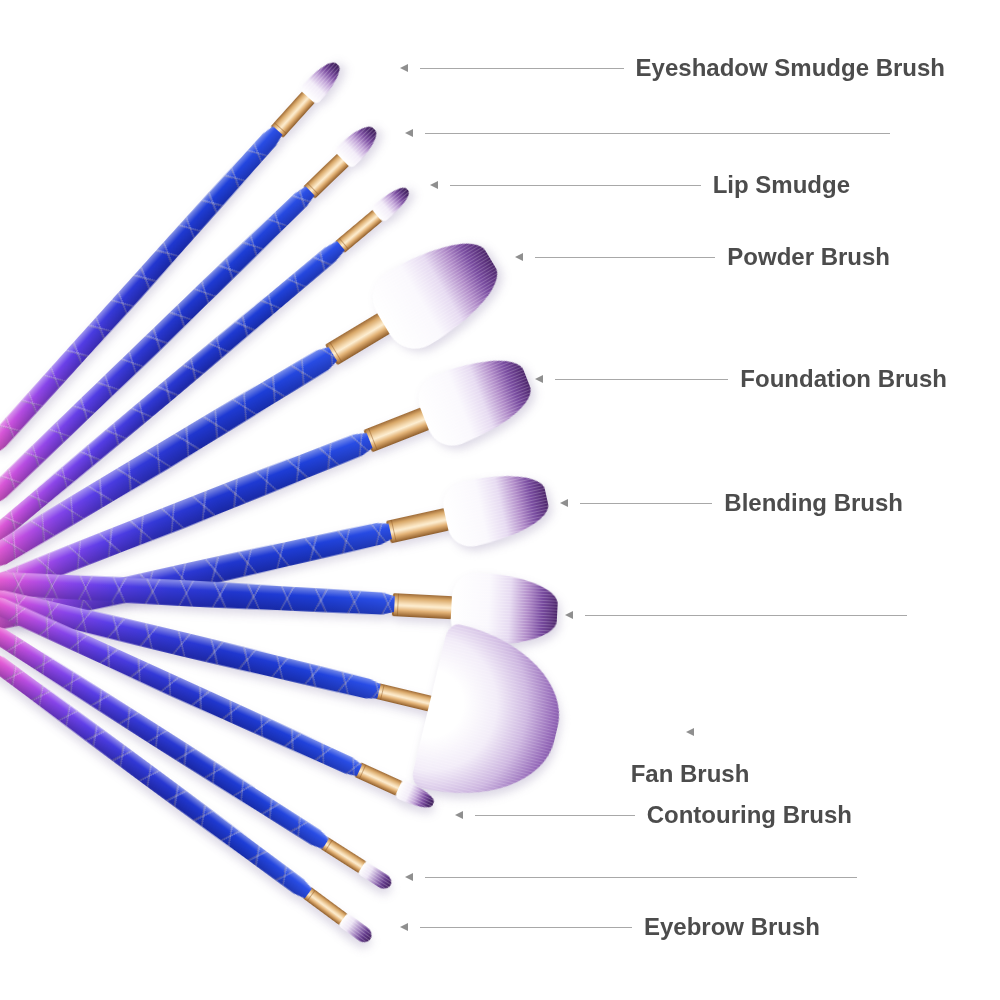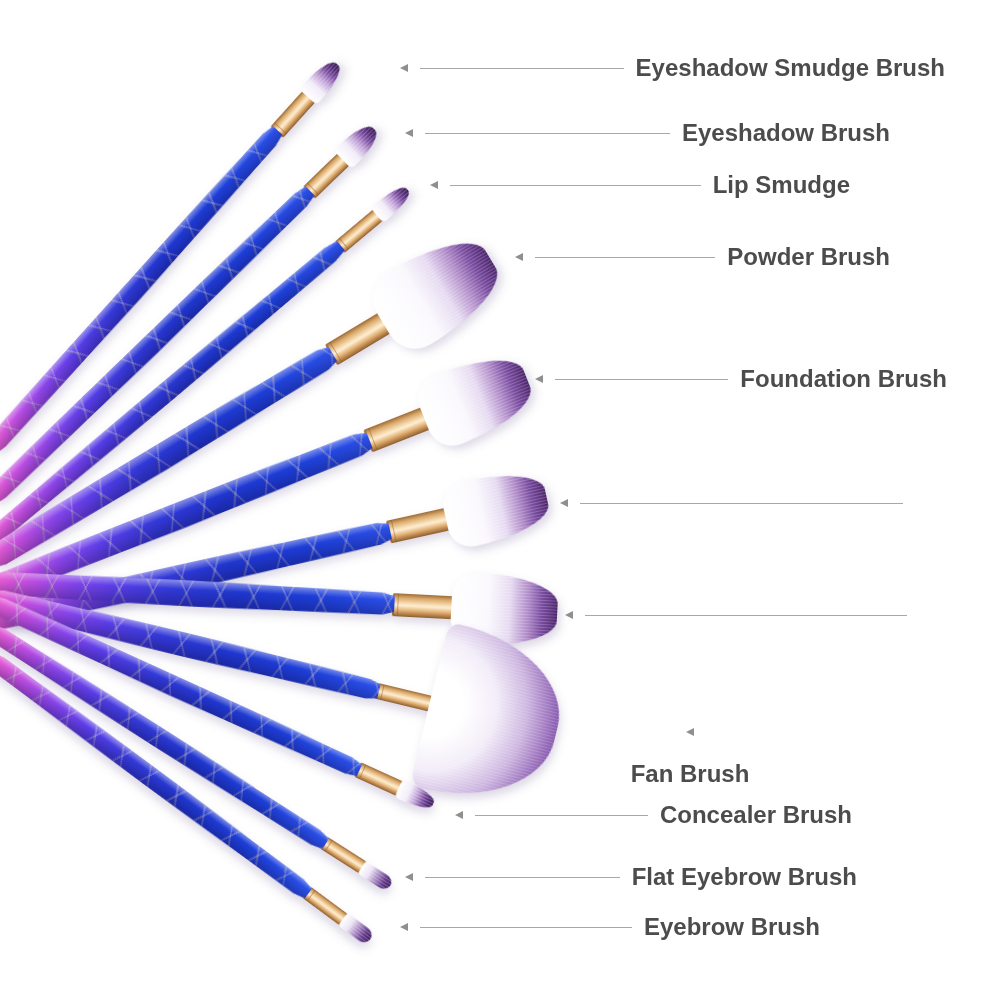--- a/index.html
+++ b/index.html
@@ -179,21 +179,20 @@
 
   <div class="annot" style="left:400px; top:52px; width:545px;">
     <span class="leader-arrow"></span>
     <span class="leader-line"></span>
     <span class="brush-label">Eyeshadow Smudge Brush</span>
   </div>
 
   <div class="annot" style="left:405px; top:117px; width:485px;">
     <span class="leader-arrow"></span>
     <span class="leader-line"></span>
-    <span class="brush-label">Eyeshadow Brush</span>
   </div>
 
   <div class="annot" style="left:430px; top:169px; width:420px;">
     <span class="leader-arrow"></span>
     <span class="leader-line"></span>
     <span class="brush-label">Lip Smudge</span>
   </div>
 
   <div class="annot" style="left:515px; top:241px; width:375px;">
     <span class="leader-arrow"></span>
@@ -203,43 +202,43 @@
 
   <div class="annot" style="left:535px; top:363px; width:412px;justify-content:flex-end;">
     <span class="leader-arrow"></span>
     <span class="leader-line"></span>
     <span class="brush-label">Foundation Brush</span>
   </div>
 
   <div class="annot" style="left:560px; top:487px; width:343px;">
     <span class="leader-arrow"></span>
     <span class="leader-line"></span>
+    <span class="brush-label">Blending Brush</span>
   </div>
 
   <div class="annot" style="left:565px; top:599px; width:342px;">
     <span class="leader-arrow"></span>
     <span class="leader-line"></span>
   </div>
 
   <div class="annot" style="left:575px; top:728px; width:230px;flex-direction:column;">
     <span class="leader-arrow"></span>
     <span class="leader-line"></span>
     <span class="brush-label">Fan Brush</span>
   </div>
 
   <div class="annot" style="left:455px; top:799px; width:397px;">
     <span class="leader-arrow"></span>
     <span class="leader-line"></span>
-    <span class="brush-label">Concealer Brush</span>
+    <span class="brush-label">Contouring Brush</span>
   </div>
 
   <div class="annot" style="left:405px; top:861px; width:452px;">
     <span class="leader-arrow"></span>
     <span class="leader-line"></span>
-    <span class="brush-label">Flat Eyebrow Brush</span>
   </div>
 
   <div class="annot" style="left:400px; top:911px; width:420px;">
     <span class="leader-arrow"></span>
     <span class="leader-line"></span>
     <span class="brush-label">Eyebrow Brush</span>
   </div>
 
 </div>
 

